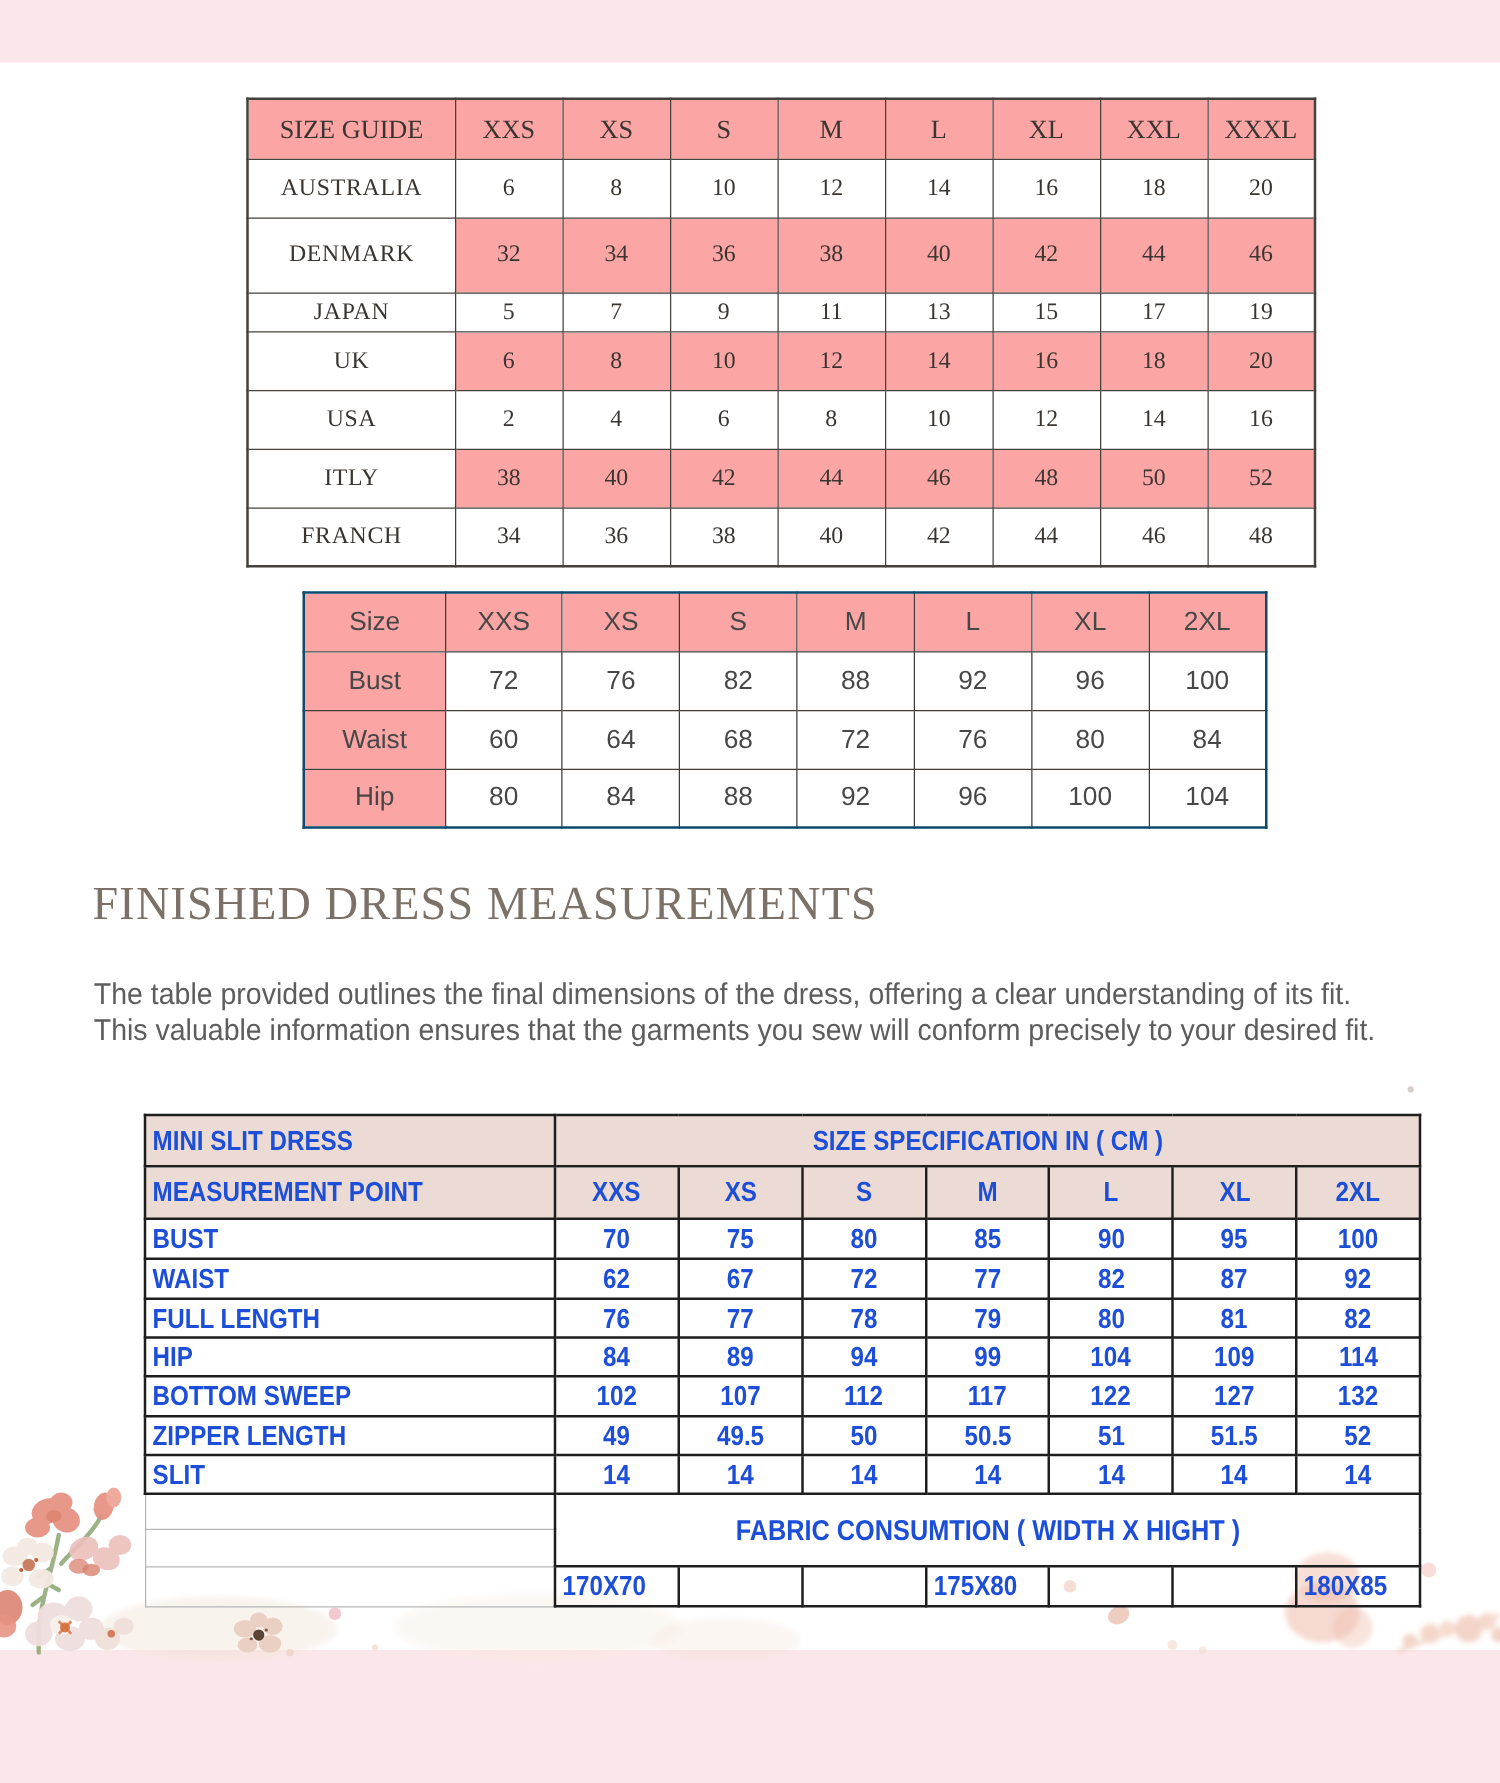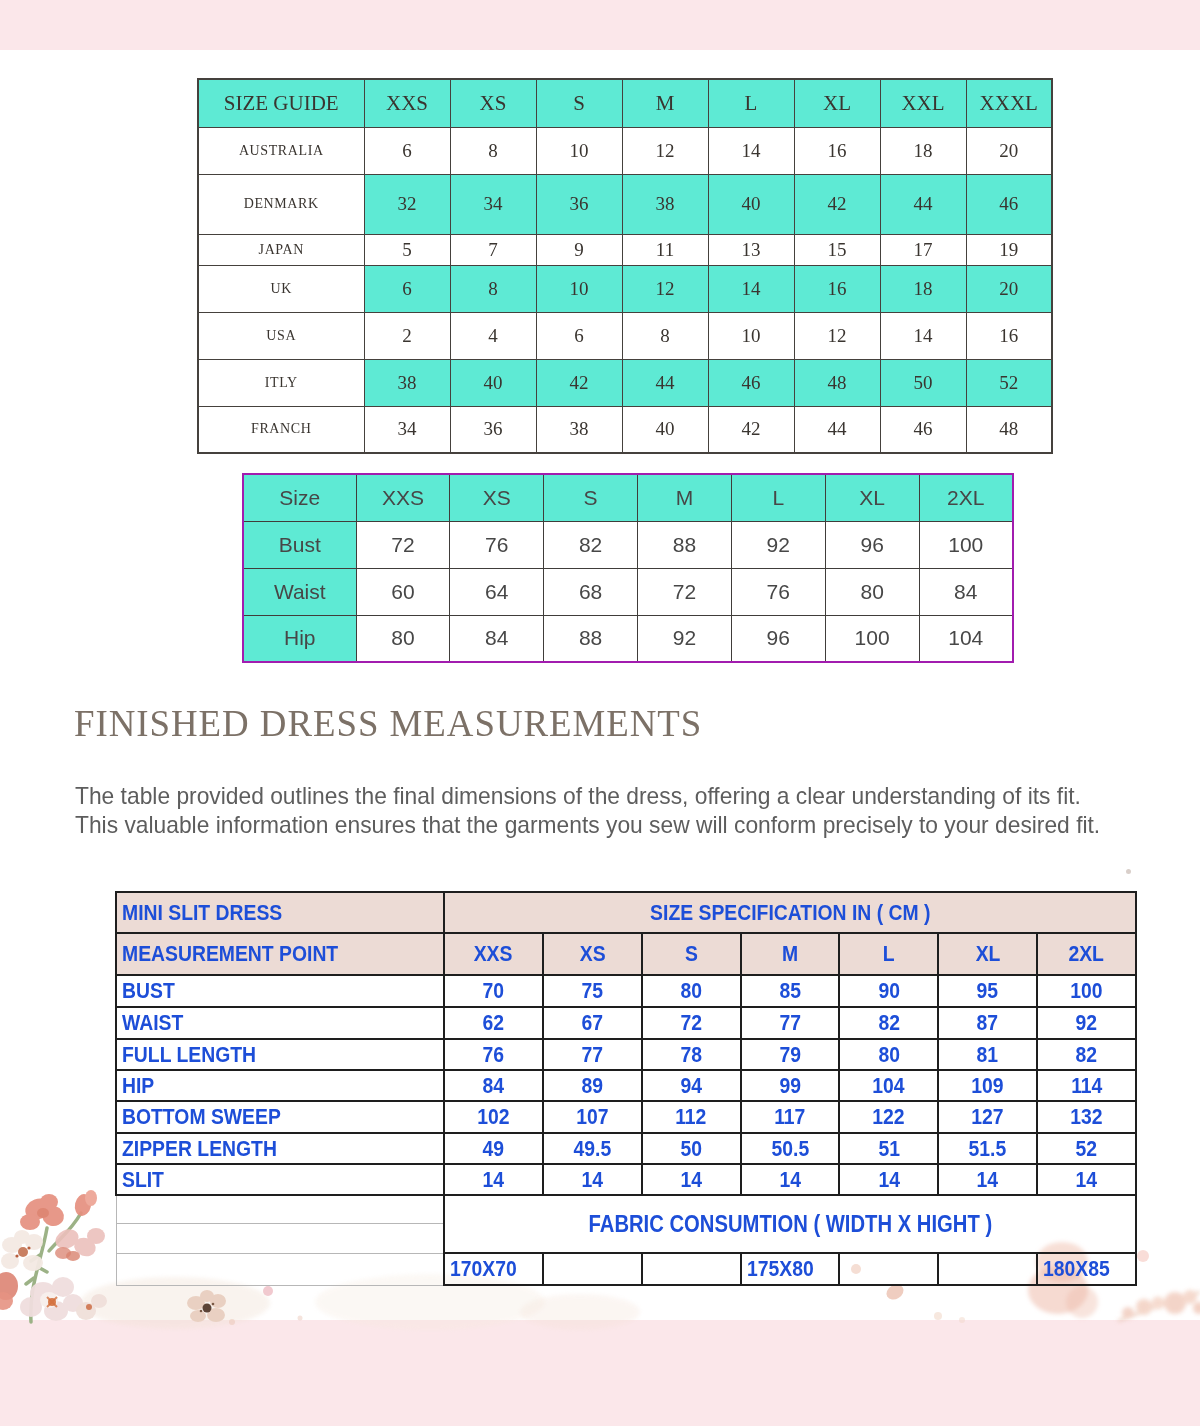--- a/index.html
+++ b/index.html
@@ -5,29 +5,29 @@
   html,body{margin:0;padding:0;}
   body{width:1200px;height:1426px;position:relative;background:#ffffff;overflow:hidden;
        font-family:"Liberation Sans",sans-serif;}
   .band{position:absolute;left:0;width:1200px;background:#fbe7ea;}
   #band-top{top:0;height:50px;}
   #band-bottom{top:1320px;height:106px;}
   .decor{position:absolute;pointer-events:none;}
   
   table.t{position:absolute;border-collapse:collapse;table-layout:fixed;}
   table.t td{vertical-align:middle;text-align:center;overflow:hidden;}
-  .shade{background:#5eead4;}
+  .shade{background:#fca5a5;}
   
   #t1{left:197px;top:78px;width:856px;border:2px solid #45413d;
       font-family:"Liberation Serif","DejaVu Serif",serif;color:#3a3530;}
   #t1 td{border:1.5px solid #45413d;font-size:19px;}
   #t1 tr.hdr td{font-size:21px;}
-  #t1 td.lbl{font-size:14px;letter-spacing:.6px;}
+  #t1 td.lbl{font-size:19px;letter-spacing:.6px;}
   
-  #t2{left:242px;top:473px;width:772px;border:2px solid #a21caf;color:#474747;}
+  #t2{left:242px;top:473px;width:772px;border:2px solid #0c4a6e;color:#474747;}
   #t2 td{border:1.5px solid #403d3a;font-size:21px;}
   
   #t3{left:115px;top:891px;width:1022px;color:#1d4ed8;}
   #t3 td{border:2px solid #1e1e1e;font-size:22px;font-weight:700;}
   #t3 td.left{text-align:left;padding-left:5px;}
   #t3 td.lite{border:1px solid #b7b7b7;}
   #t3 .shd{background:#ecdbd5;}
   .c{display:inline-block;transform:scaleX(.88);transform-origin:50% 50%;white-space:nowrap;}
   td.left .c{transform-origin:0 50%;}
   

